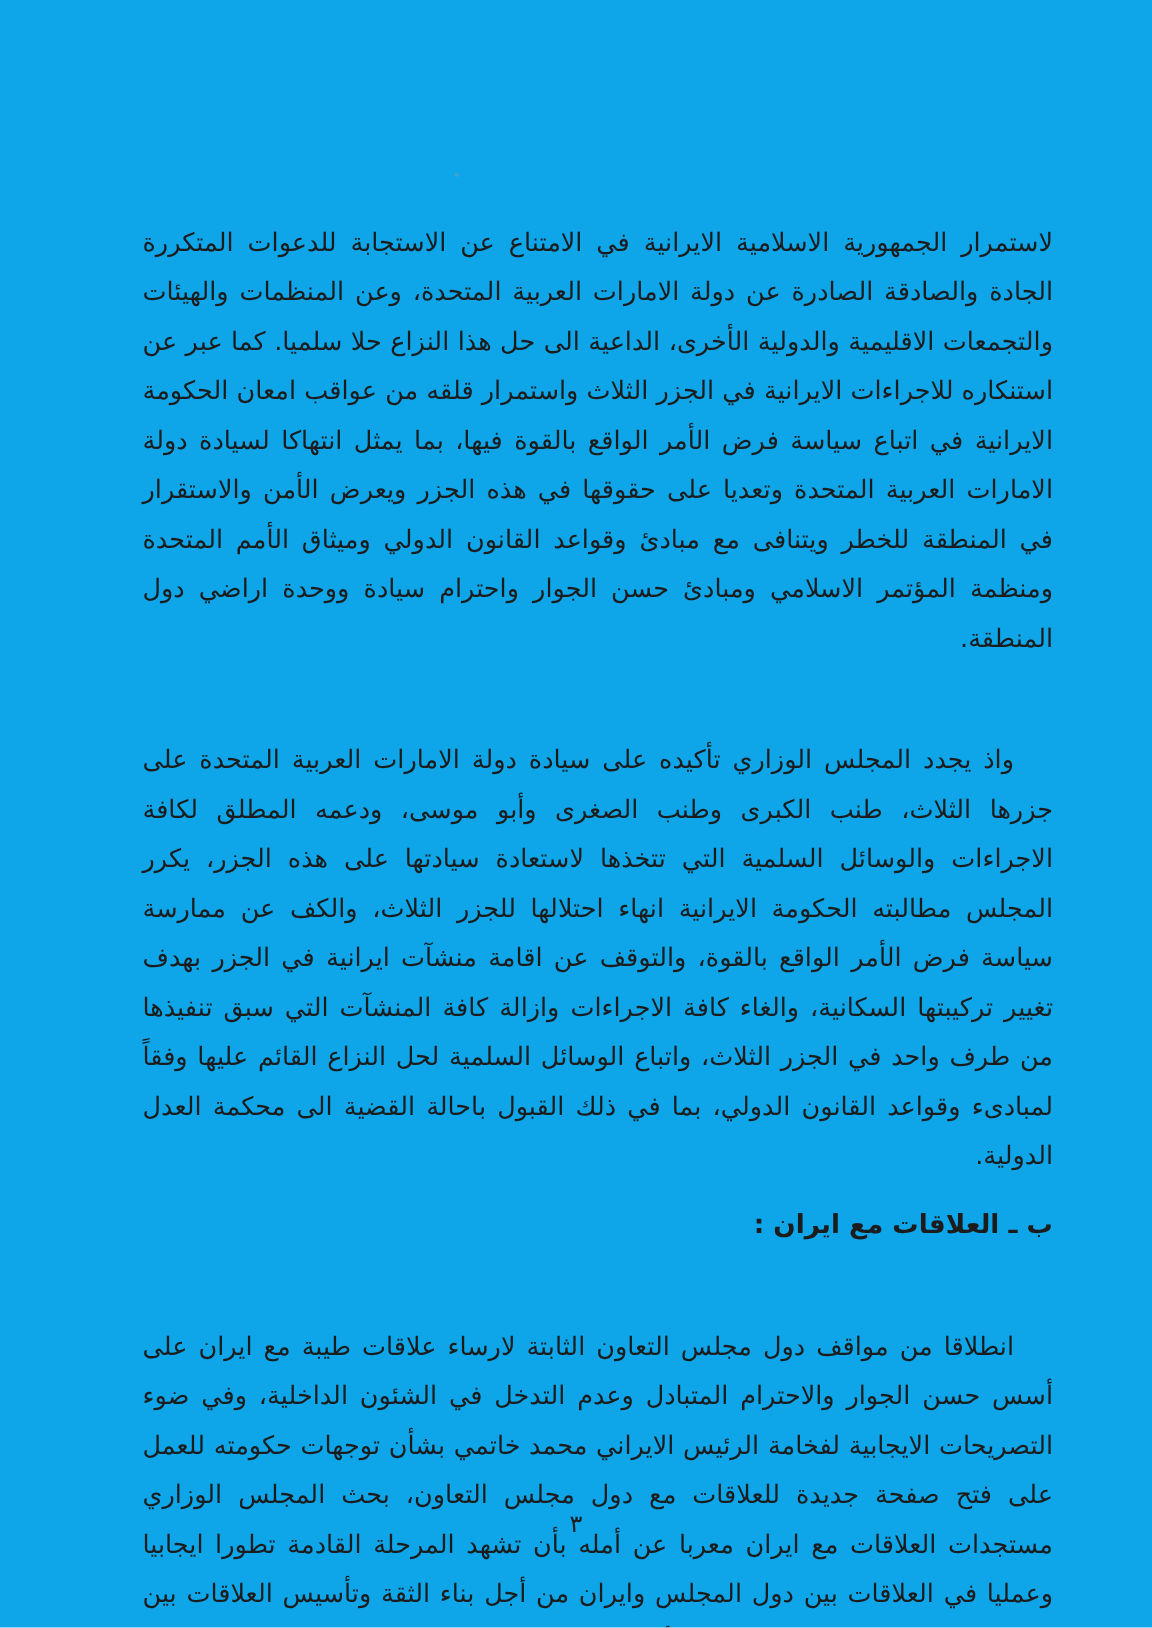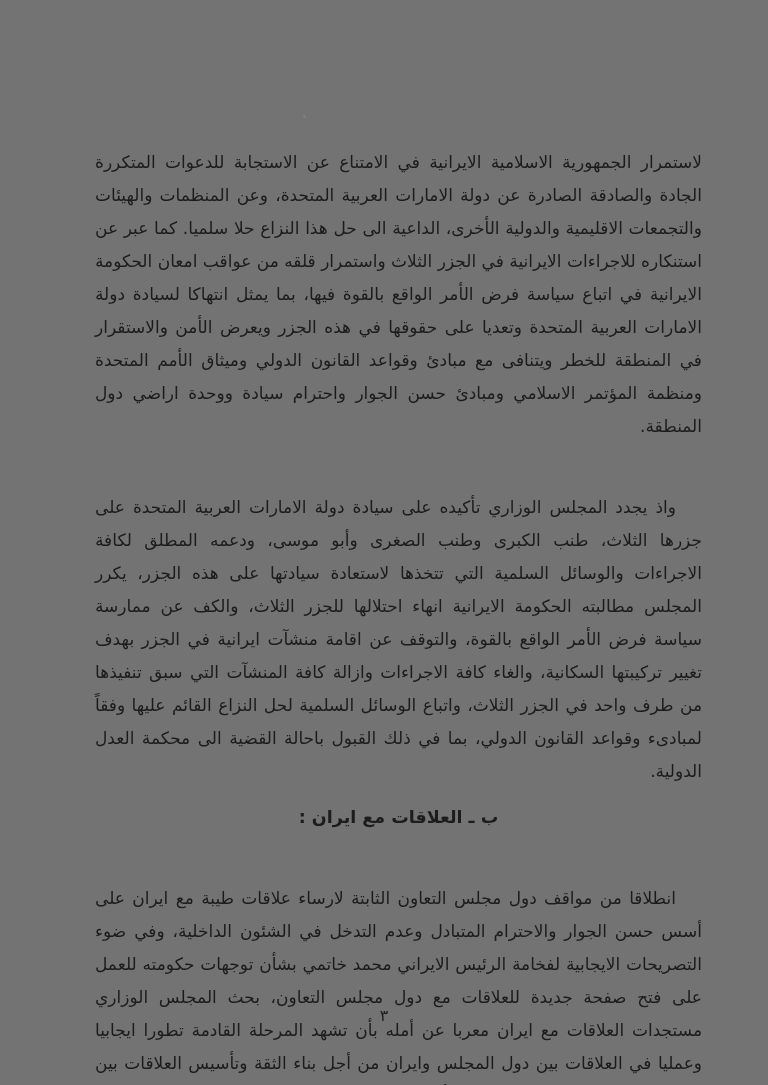--- a/index.html
+++ b/index.html
@@ -4,21 +4,21 @@
 <style>
   html, body {
     margin: 0;
     padding: 0;
     background: #ffffff;
   }
   .page {
     position: relative;
     width: 768px;
     height: 1085px;
-    background: #737373;
+    background: #0ea5e9;
     overflow: hidden;
     font-family: "DejaVu Sans", sans-serif;
     color: #1c1c1c;
   }
   .scan-speck {
     position: absolute;
     left: 303px;
     top: 115px;
     width: 3px;
     height: 3px;
@@ -43,21 +43,21 @@
     text-rendering: optimizeLegibility;
   }
   .para.indent {
     text-indent: 26px;
     margin-top: 48px;
   }
   .section-heading {
     font-size: 17.5px;
     font-weight: bold;
     margin: 13px 0 5px 0;
-    text-align: center;
+    text-align: right;
     line-height: 33px;
   }
   .page-number {
     position: absolute;
     top: 1006px;
     left: 0;
     right: 0;
     text-align: center;
     font-size: 16px;
     color: #1c1c1c;

